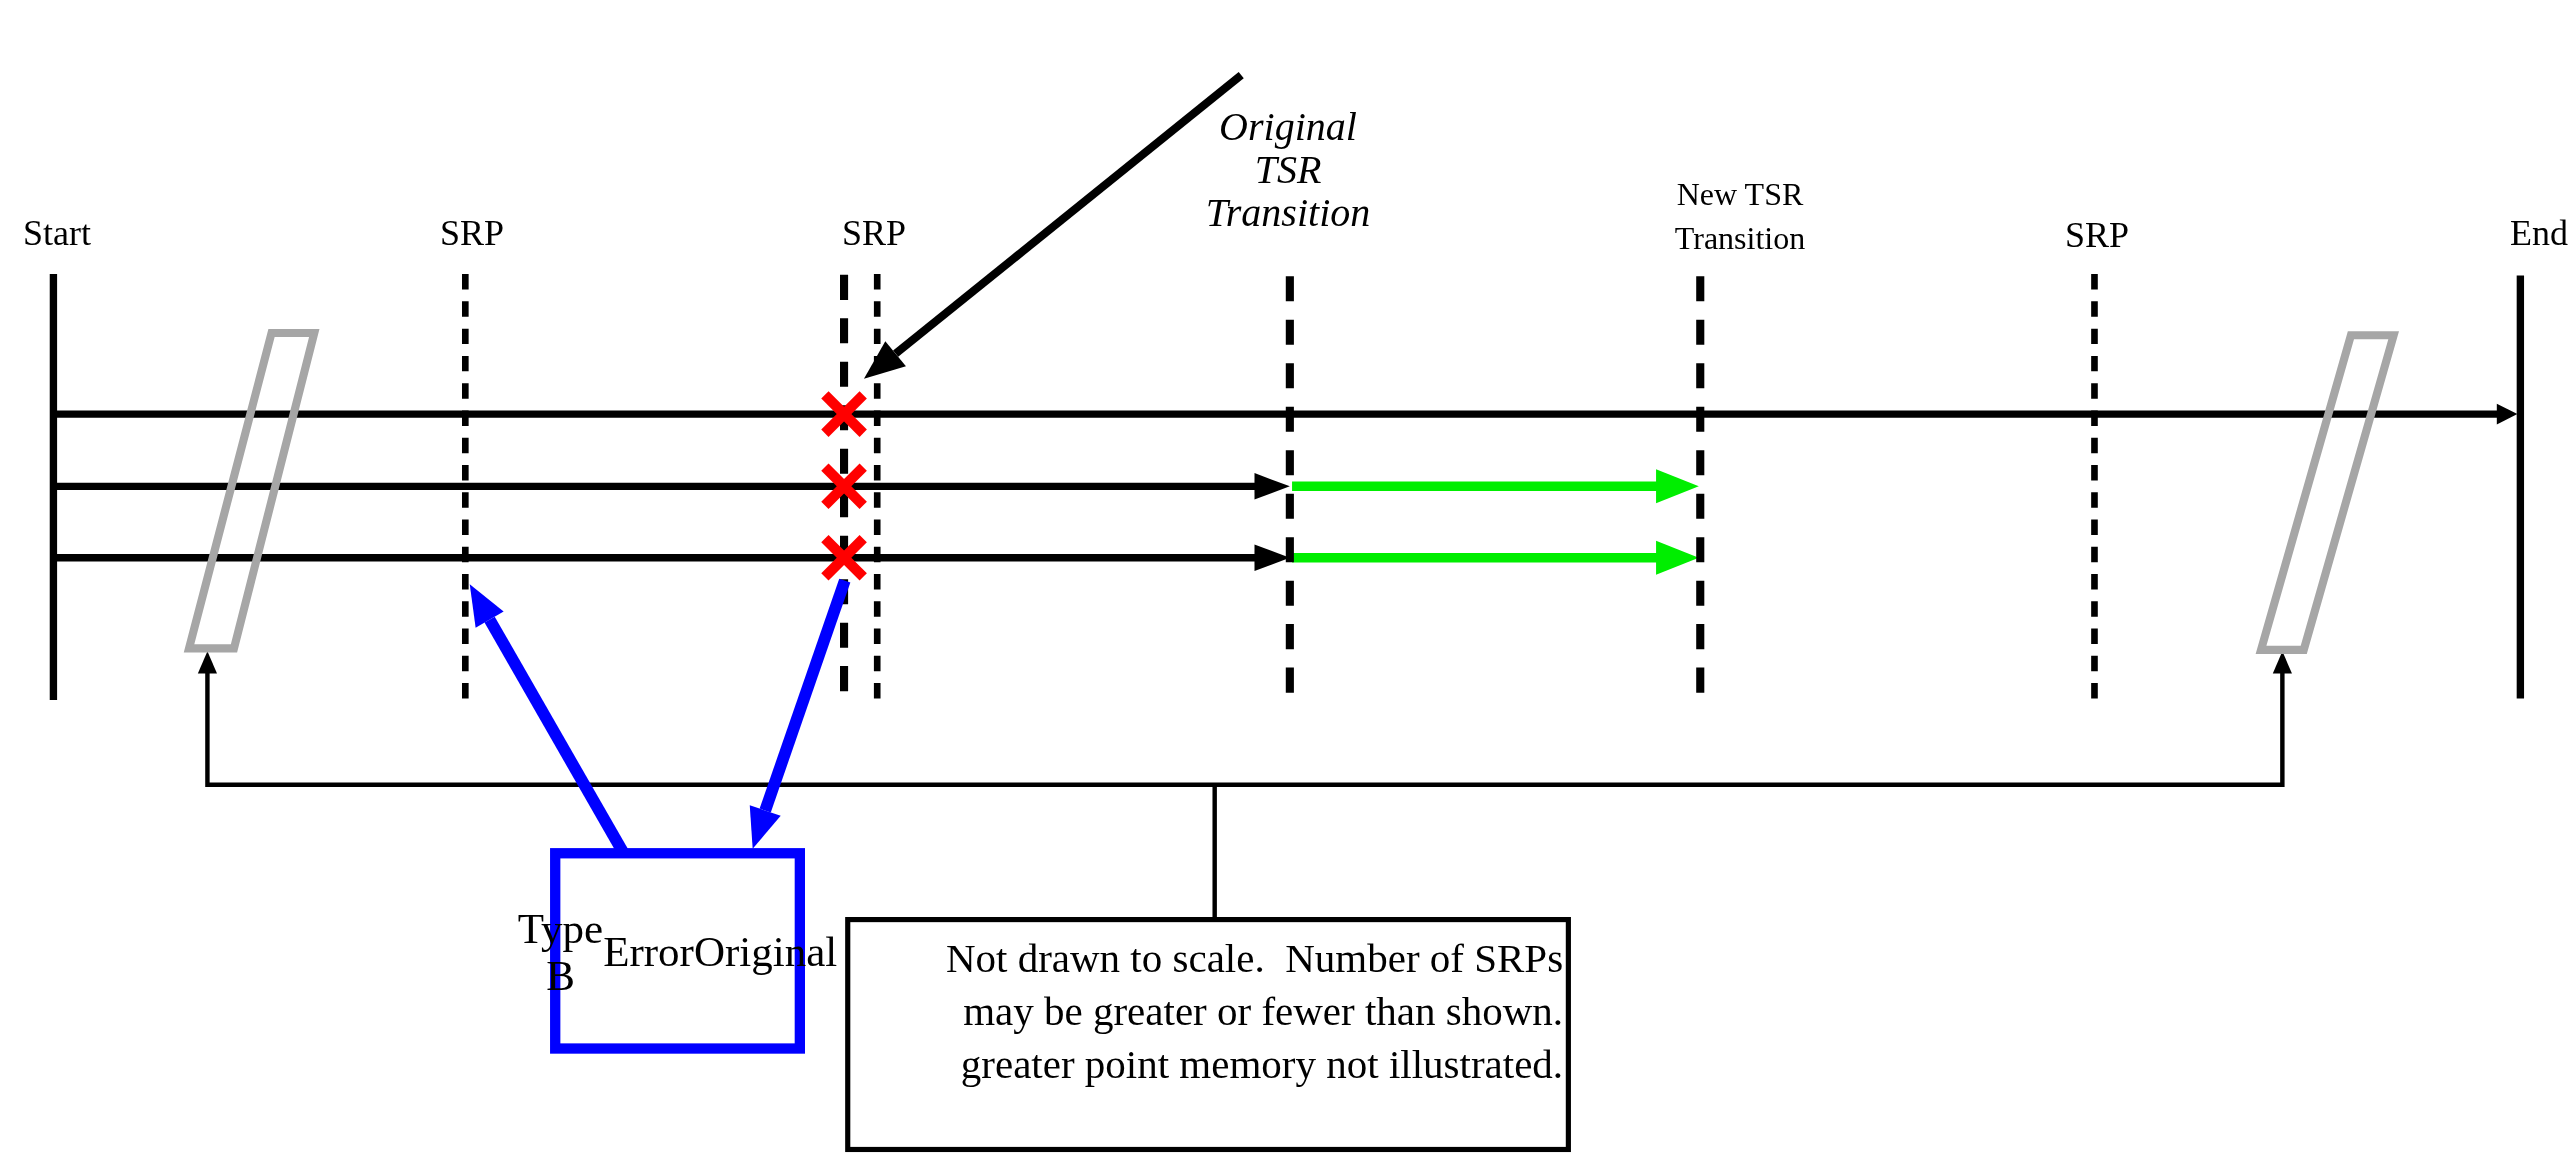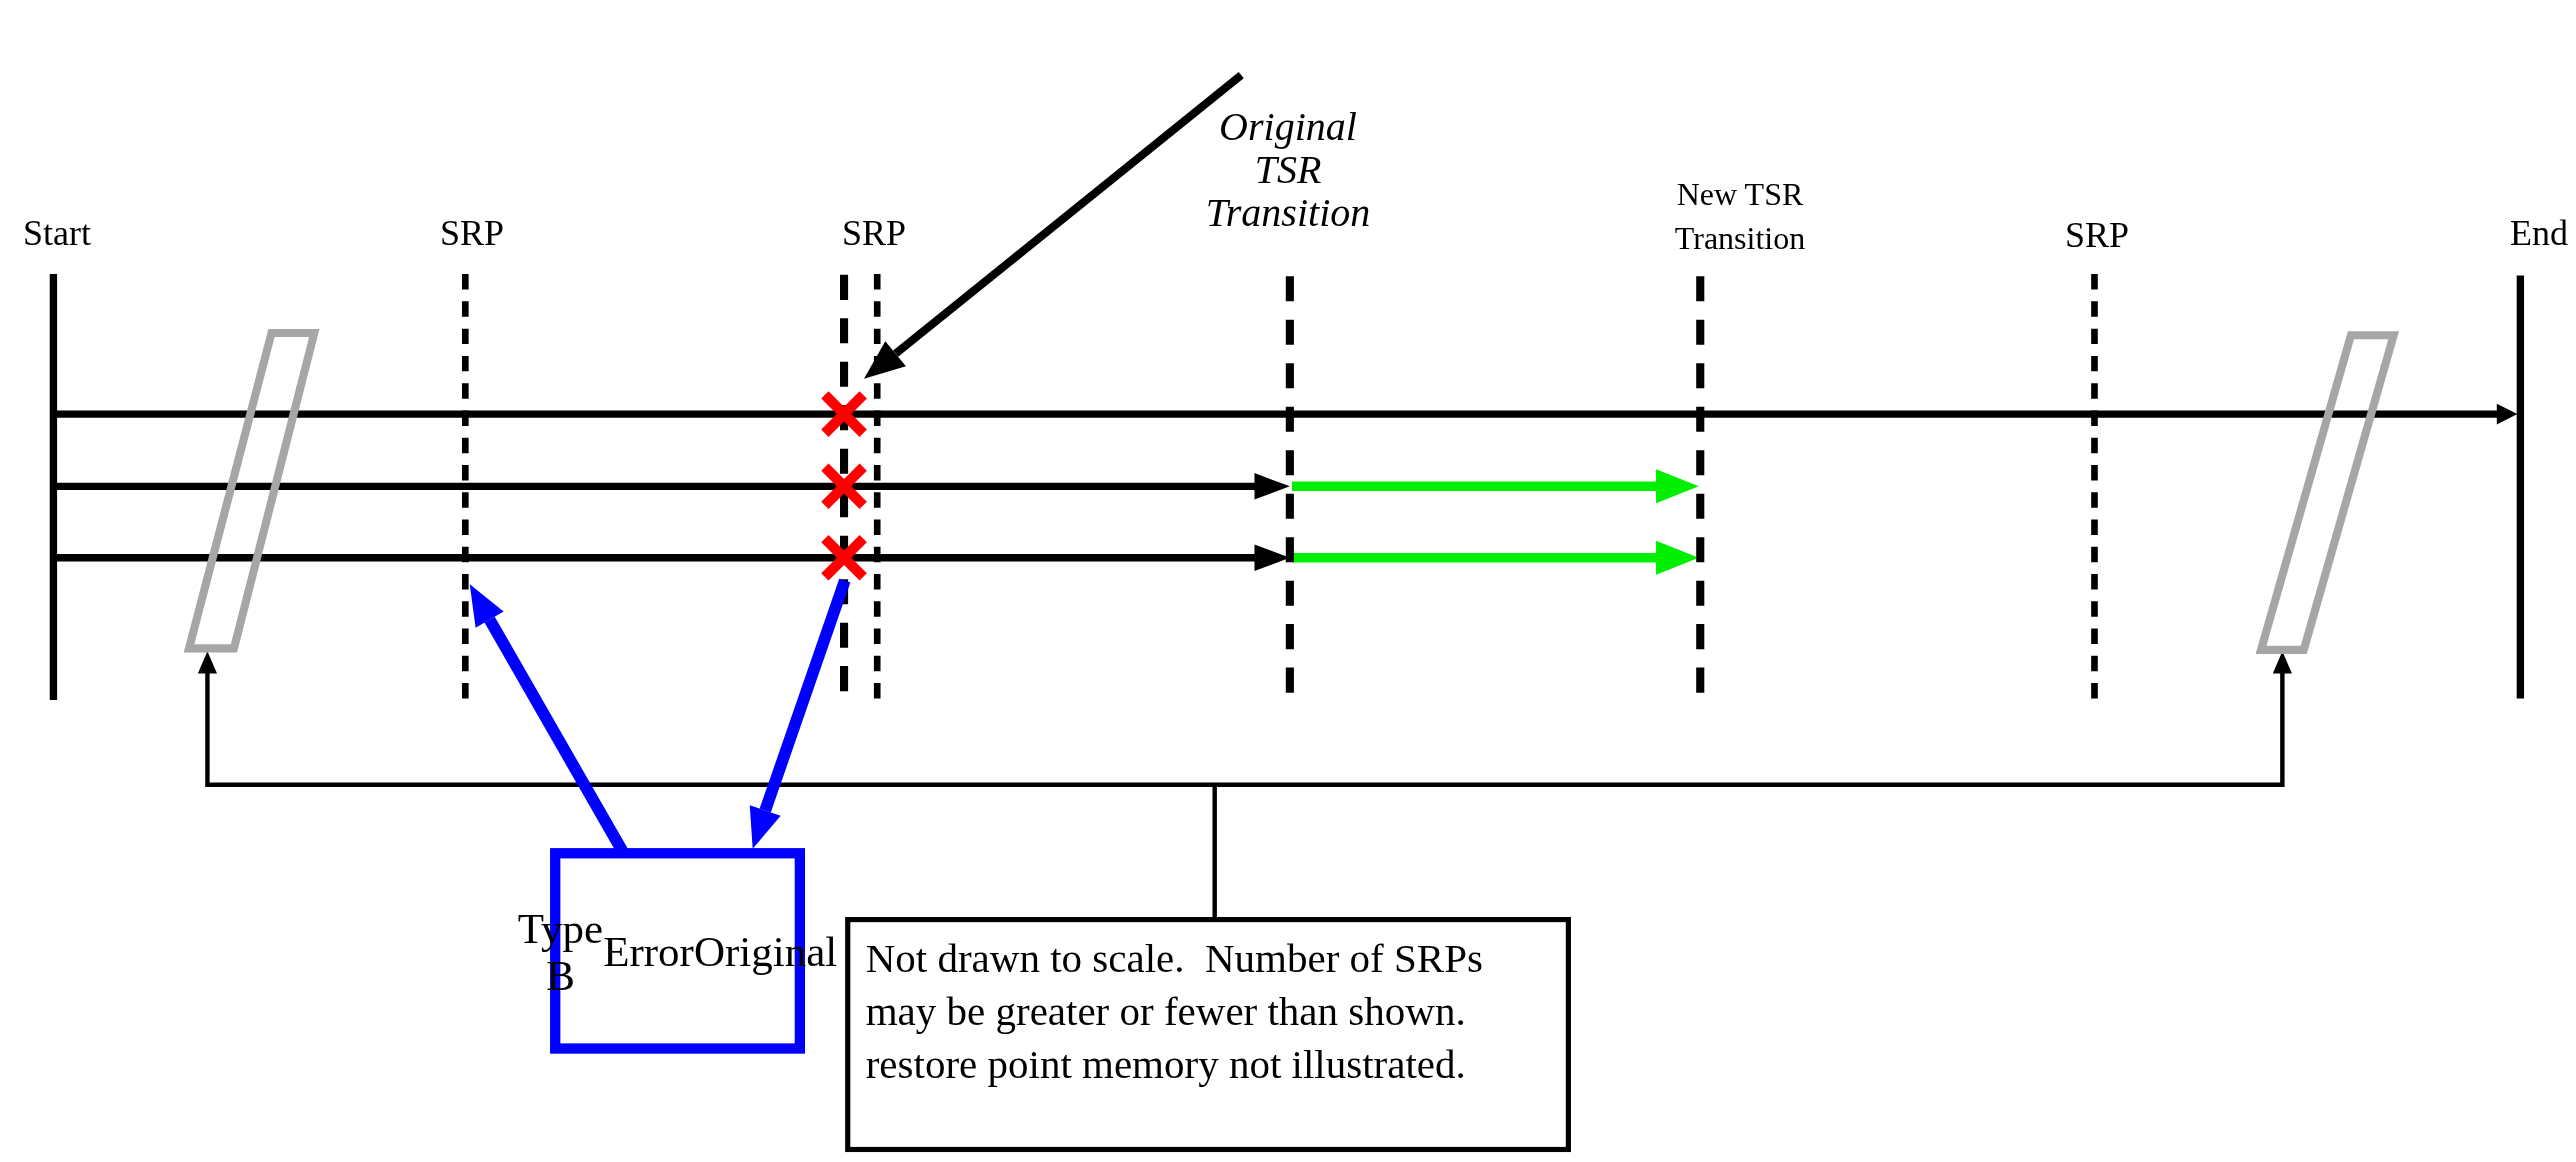--- a/index.html
+++ b/index.html
@@ -15,21 +15,21 @@
   #srp2-label{left:874px;top:212px;}
   #srp3-label{left:2097px;top:214px;}
   #end-label{left:2539px;top:212px;text-align:center;}
   #orig-tsr-label{left:1288px;top:105px;font-size:40px;line-height:43px;font-style:italic;}
   #new-tsr-label{left:1703px;top:172px;font-size:32px;line-height:44px;margin-left:37px;}
   #recovery-box-label{position:absolute;left:555px;top:854px;width:245px;height:195px;
        display:flex;align-items:center;justify-content:center;
        font-size:43px;line-height:47px;text-align:center;}
   #note-box-label{position:absolute;left:848px;top:920px;width:721px;height:230px;
        box-sizing:border-box;padding:11.8px 5.9px 0 17.7px;
-       font-size:41px;line-height:53px;text-align:left;}
+       font-size:41px;line-height:53px;text-align:right;}
   .pre{white-space:pre;}
 </style>
 </head>
 <body>
 
 <div id="canvas">
 
   <svg id="diagram-svg" width="2576" height="1162" viewBox="0 0 3495 1577">
 
     <path d="M281,912 L281,1065 L3097,1065 L3097,912 M1648,1065 L1648,1251" fill="none" stroke="#000000" stroke-width="6"></path>
@@ -106,17 +106,17 @@
 
   <div id="recovery-box-label">
     <div>Type B</div>
     <div>Error</div>
     <div>Original</div>
   </div>
 
   <div id="note-box-label">
     <div class="pre">Not drawn to scale.  Number of SRPs</div>
     <div class="pre">may be greater or fewer than shown.</div>
-    <div class="pre">restore point memory not illustrated.</div>
+    <div class="pre">greater point memory not illustrated.</div>
   </div>
 
 </div>
 
 
 </body></html>

